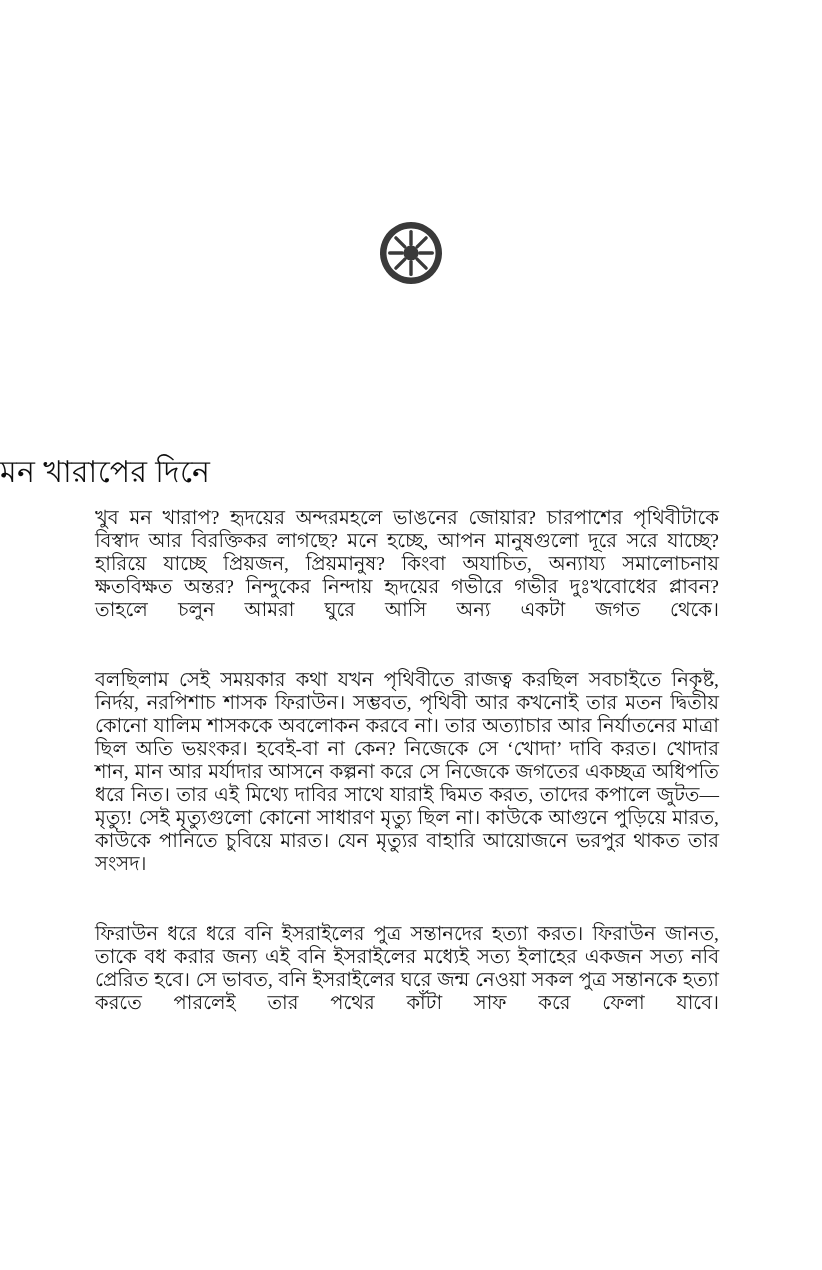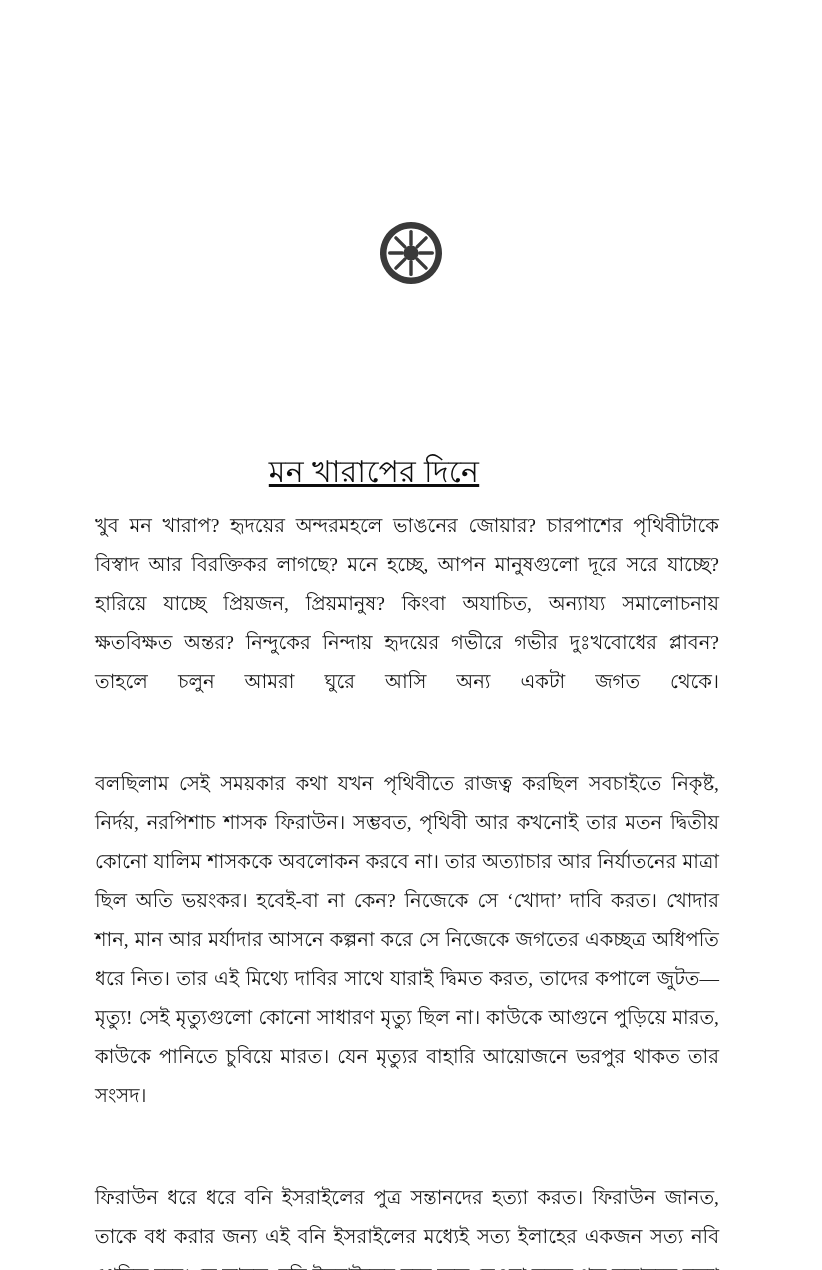--- a/index.html
+++ b/index.html
@@ -35,42 +35,40 @@
   .ornament-wrap svg {
     display: block;
   }
 
   
   .chapter-title {
     position: absolute;
     left: 0;
     top: 432px;
     width: 748px;
-    text-align: center;
     font-size: 30px;
     line-height: 40px;
     font-weight: 400;
     letter-spacing: 0.4px;
     color: #0d0d0d;
     font-family: "Liberation Serif", "DejaVu Serif", serif;
-    text-decoration: underline;
   }
 
   
   .body-block {
     position: absolute;
     left: 95px;
     top: 506px;
     width: 624px;
   }
 
   .para {
     margin: 0 0 24px 0;
     font-size: 19.5px;
-    line-height: 39px;
+    line-height: 23px;
     text-align: justify;
     text-justify: inter-word;
     color: #141414;
     word-spacing: 0.5px;
   }
   .para:last-child {
     margin-bottom: 0;
     margin-top: 16px;
   }
   

